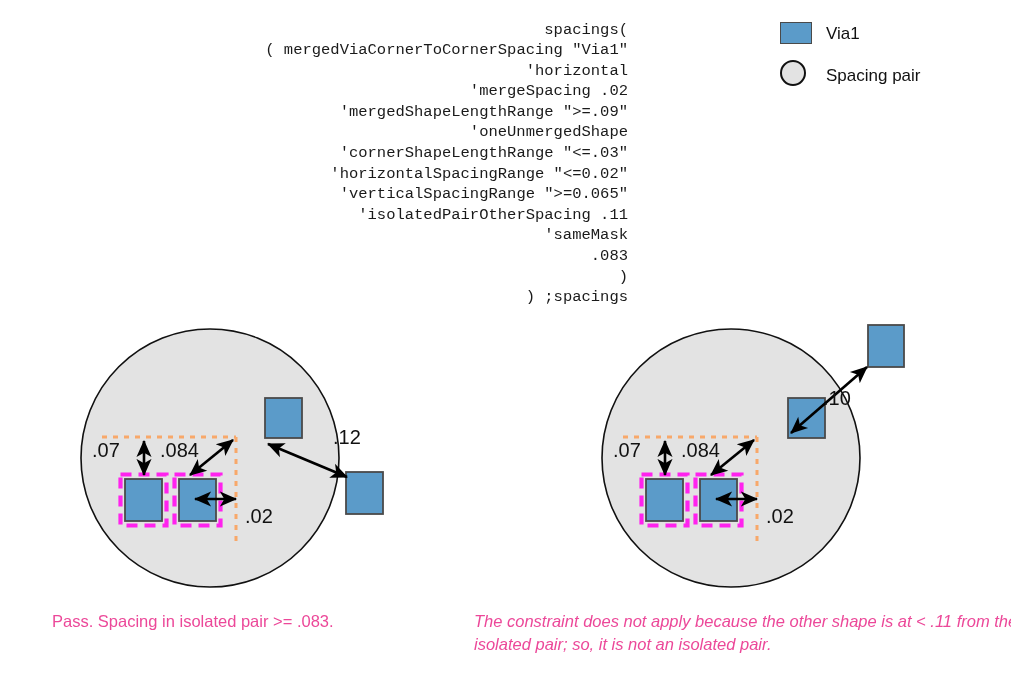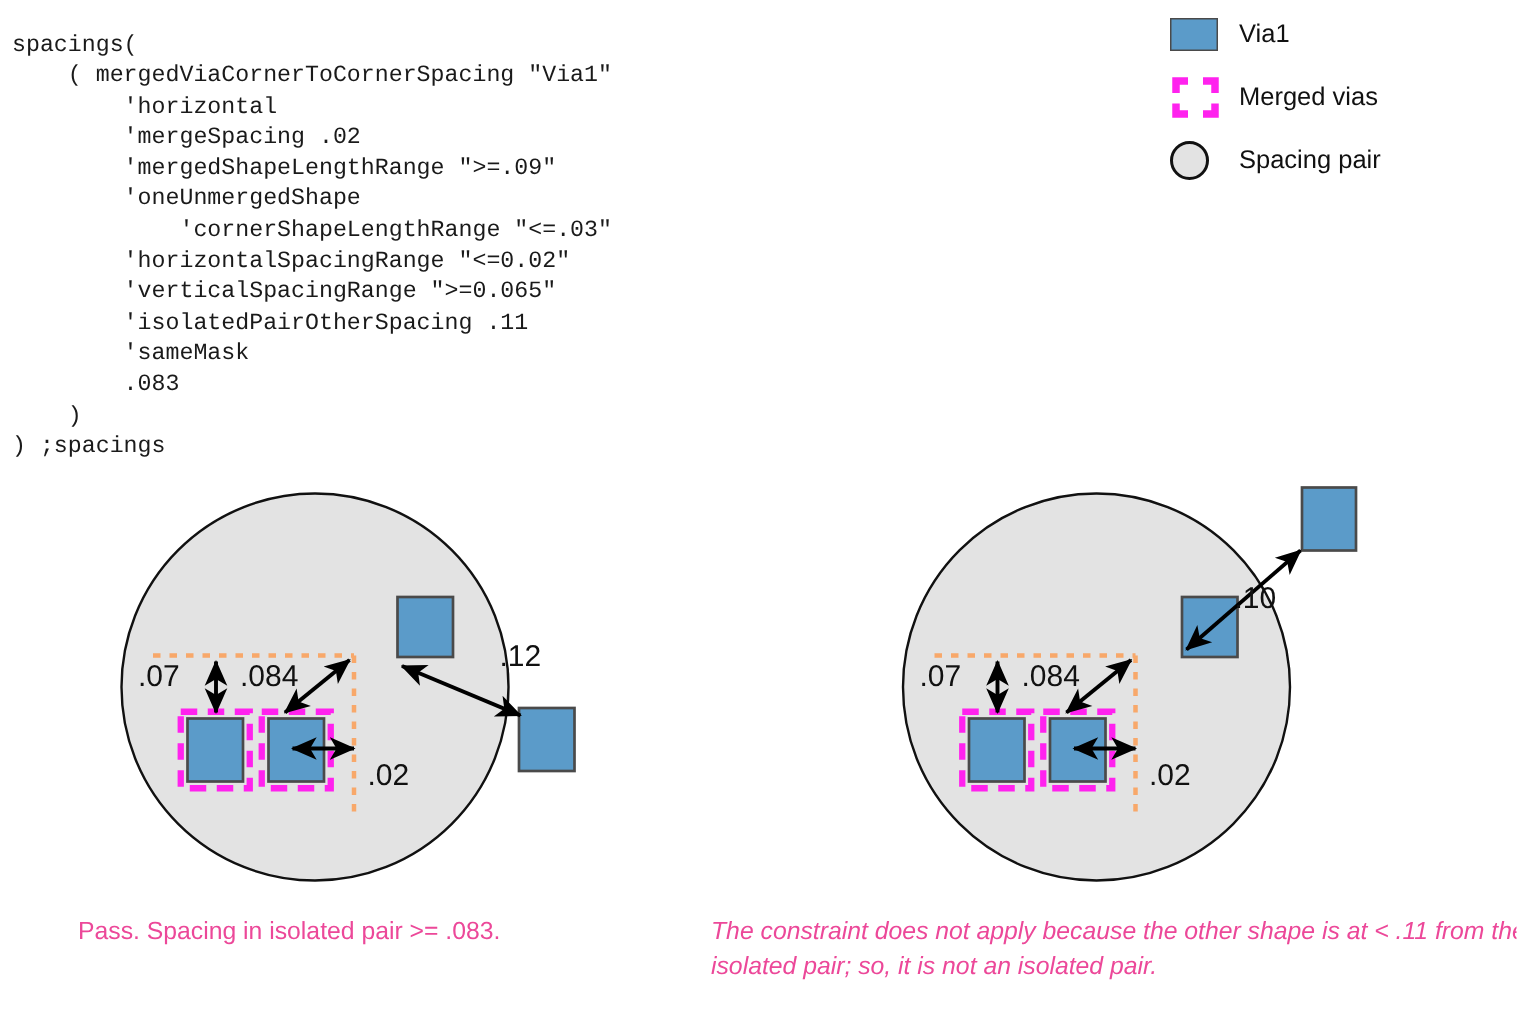--- a/index.html
+++ b/index.html
@@ -20,32 +20,33 @@
   #code-block {
     position: absolute;
     left: 8px;
     top: 4px;
     width: 620px;
     font-family: "Liberation Mono", monospace;
     font-size: 15.5px;
     line-height: 20.6px;
     white-space: pre;
     color: #1a1a1a;
+    text-align: right;
   }
 
   
   #legend {
     position: absolute;
     left: 752px;
     top: 2px;
     width: 255px;
   }
   .legend-row {
     display: flex;
-    align-items: center;
+    align-items: flex-end;
     height: 42px;
     padding-left: 28px;
   }
   .legend-icon {
     width: 46px;
     flex: 0 0 46px;
     display: flex;
     align-items: center;
     justify-content: flex-start;
   }
@@ -108,33 +109,20 @@
 
 <div id="legend">
 
   <div class="legend-row">
     <span class="legend-icon">
       <span class="swatch-via"></span>
     </span>
     <span class="legend-label">Via1</span>
   </div>
 
-  <div class="legend-row">
-    <span class="legend-icon">
-      <svg width="34" height="28" viewBox="0 0 34 28">
-        <g stroke="#ff22ee" stroke-width="5" fill="none" stroke-linecap="butt">
-          <path d="M4 11 L4 3 L12 3"></path>
-          <path d="M22 3 L30 3 L30 11"></path>
-          <path d="M30 18 L30 25 L22 25"></path>
-          <path d="M12 25 L4 25 L4 18"></path>
-        </g>
-      </svg>
-    </span>
-    <span class="legend-label">Merged vias</span>
-  </div>
 
   <div class="legend-row">
     <span class="legend-icon">
       <span class="swatch-circle"></span>
     </span>
     <span class="legend-label">Spacing pair</span>
   </div>
 
 </div>
 

